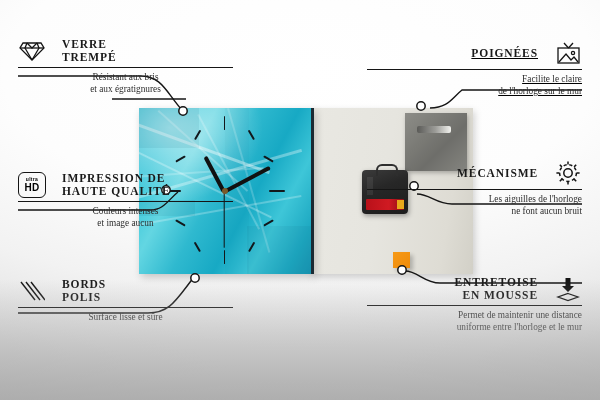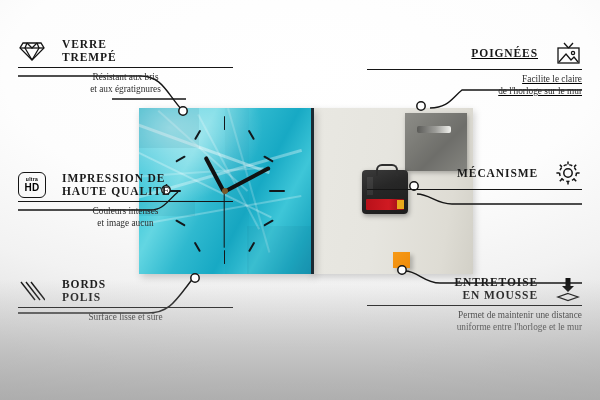--- a/index.html
+++ b/index.html
@@ -256,20 +256,22 @@
         <svg width="26" height="26" viewBox="0 0 26 26" fill="none" stroke="#141414" stroke-width="1.5">
           <circle cx="13" cy="13" r="4.2"></circle>
           <path d="M13 1.4 v3 M13 21.6 v3 M1.4 13 h3 M21.6 13 h3
                    M4.8 4.8 l2.1 2.1 M19.1 19.1 l2.1 2.1
                    M21.2 4.8 l-2.1 2.1 M6.9 19.1 l-2.1 2.1"></path>
           <circle cx="13" cy="13" r="8.4" stroke-dasharray="3.2 2.6"></circle>
         </svg>
       </span>
     </div>
     <div class="rule"></div>
+    <div class="sub">Les aiguilles de l'horloge
+ne font aucun bruit</div>
   </div>
 
   <div class="callout right" style="left:367px;top:276px;">
     <div class="head">
       <span class="titles">
         <span class="t">ENTRETOISE</span>
         <span class="t">EN MOUSSE</span>
       </span>
       <span class="ico">
         <svg width="26" height="26" viewBox="0 0 26 26" fill="none" stroke="#141414" stroke-width="1.3">

